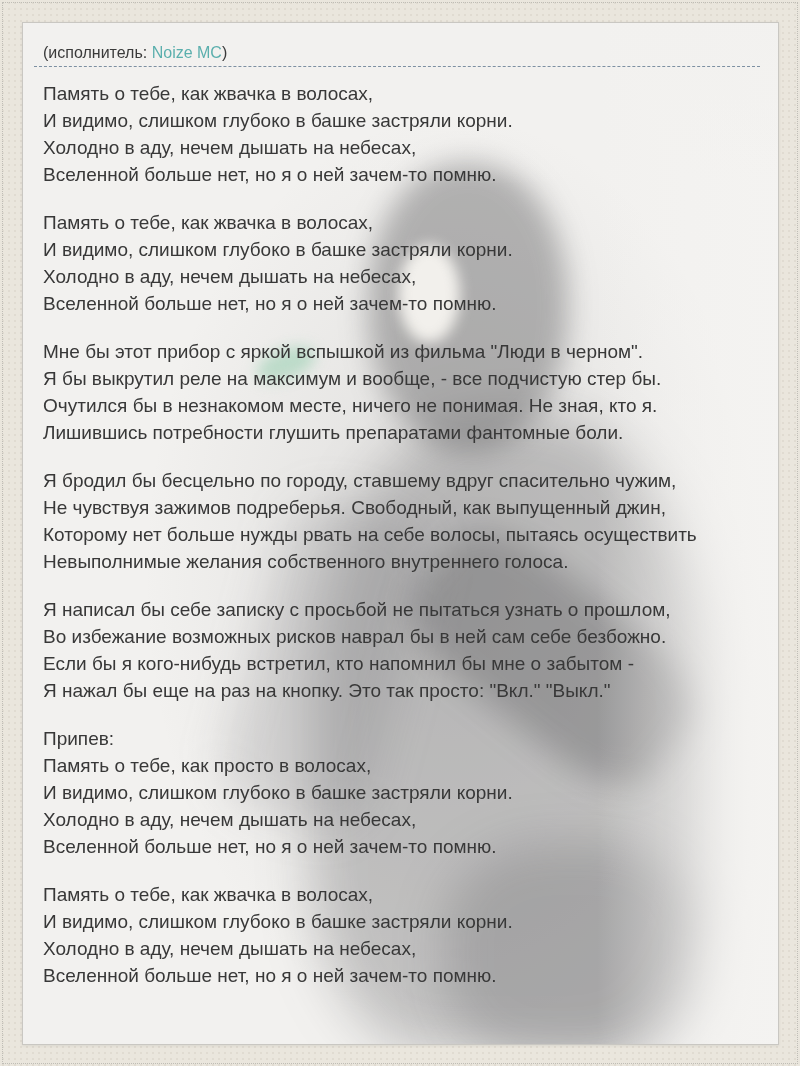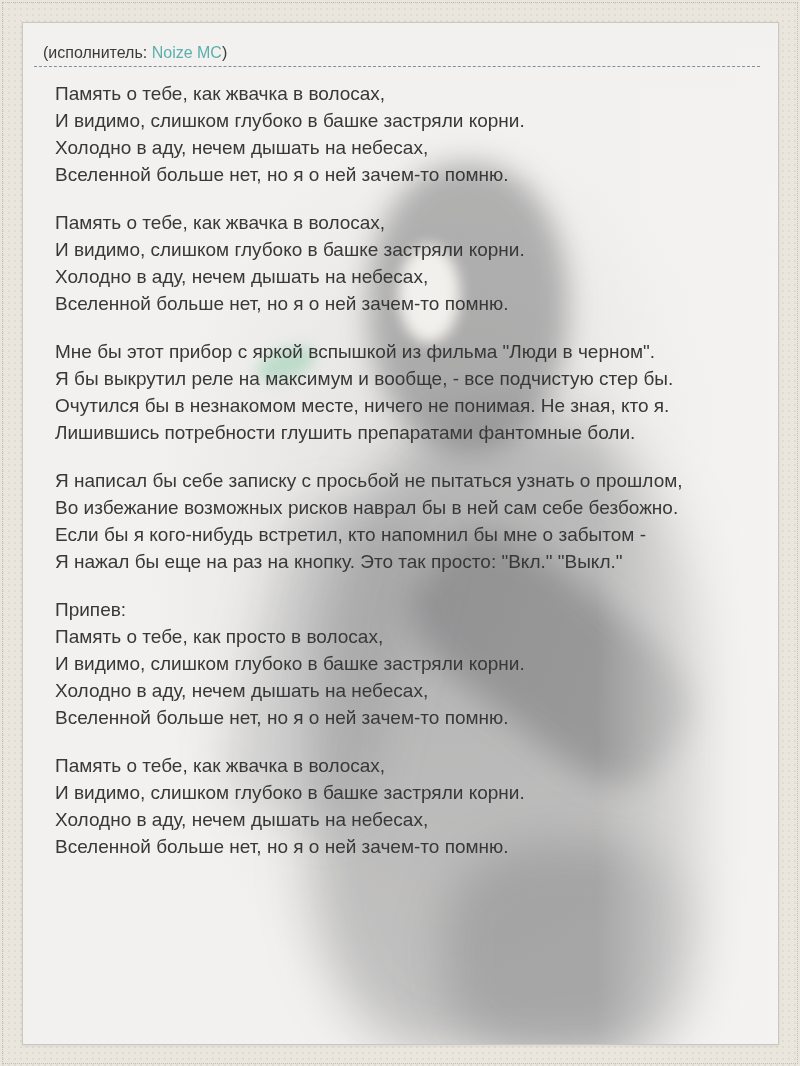--- a/index.html
+++ b/index.html
@@ -61,21 +61,21 @@
   .artist-line{
     font-size:16px;line-height:20px;color:#3a3a3a;
     padding-bottom:3px;margin-left:-9px;padding-left:9px;
     border-bottom:1px dashed #7d90a2;
   }
   .artist-line a{color:var(--link-color);text-decoration:none;cursor:pointer;}
   .lyrics{
     margin-top:13px;
     font-size:19px;line-height:27px;color:var(--text-color);
   }
-  .lyrics p{margin:0 0 21px 12px;white-space:pre-line;}
+  .lyrics p{margin:0 0 21px 0;white-space:pre-line;}
   .lyrics p:last-child{margin-bottom:0;}
 </style>
 </head>
 <body>
 
 <div class="page-dotted-border"></div>
 
 <div class="card">
 
   <div class="photo">
@@ -103,20 +103,24 @@
 Холодно в аду, нечем дышать на небесах,
 Вселенной больше нет, но я о ней зачем-то помню.</p>
         <p>Память о тебе, как жвачка в волосах,
 И видимо, слишком глубоко в башке застряли корни.
 Холодно в аду, нечем дышать на небесах,
 Вселенной больше нет, но я о ней зачем-то помню.</p>
         <p>Мне бы этот прибор с яркой вспышкой из фильма "Люди в черном".
 Я бы выкрутил реле на максимум и вообще, - все подчистую стер бы.
 Очутился бы в незнакомом месте, ничего не понимая. Не зная, кто я.
 Лишившись потребности глушить препаратами фантомные боли.</p>
+        <p>Я бродил бы бесцельно по городу, ставшему вдруг спасительно чужим,
+Не чувствуя зажимов подреберья. Свободный, как выпущенный джин,
+Которому нет больше нужды рвать на себе волосы, пытаясь осуществить
+Невыполнимые желания собственного внутреннего голоса.</p>
         <p>Я написал бы себе записку с просьбой не пытаться узнать о прошлом,
 Во избежание возможных рисков наврал бы в ней сам себе безбожно.
 Если бы я кого-нибудь встретил, кто напомнил бы мне о забытом -
 Я нажал бы еще на раз на кнопку. Это так просто: "Вкл." "Выкл."</p>
         <p>Припев:
 Память о тебе, как просто в волосах,
 И видимо, слишком глубоко в башке застряли корни.
 Холодно в аду, нечем дышать на небесах,
 Вселенной больше нет, но я о ней зачем-то помню.</p>
         <p>Память о тебе, как жвачка в волосах,

